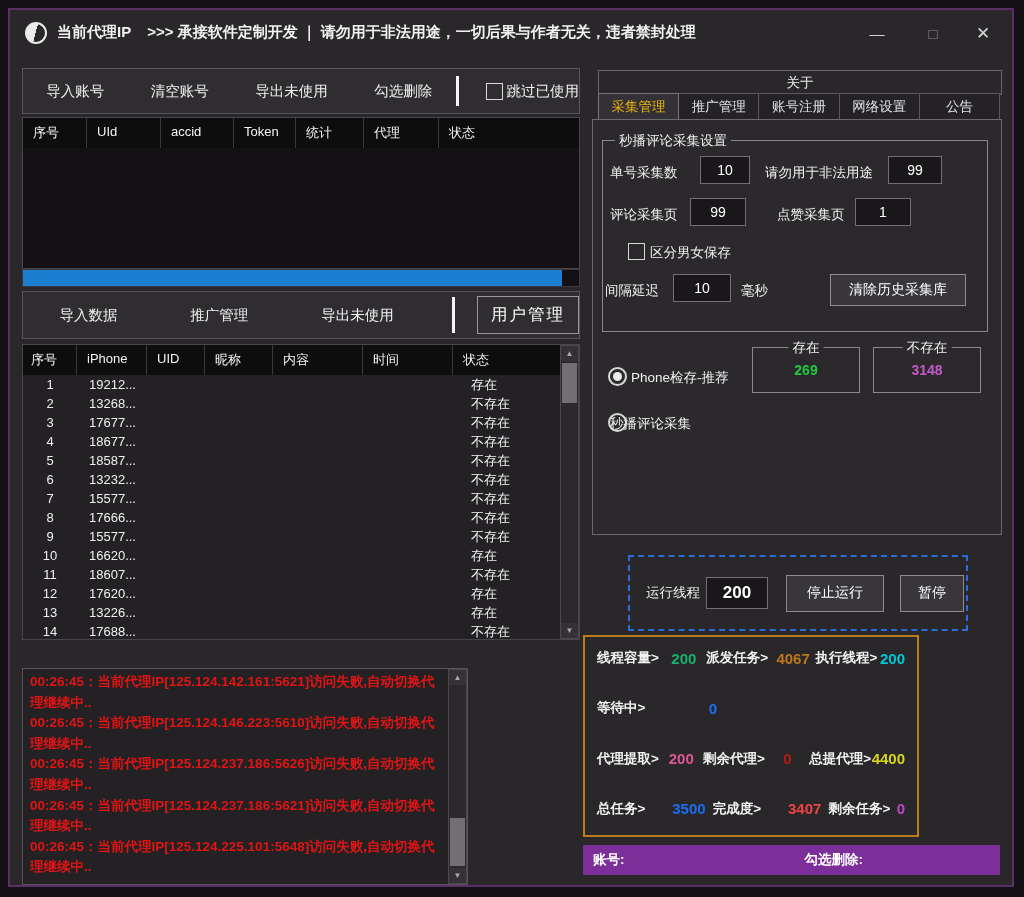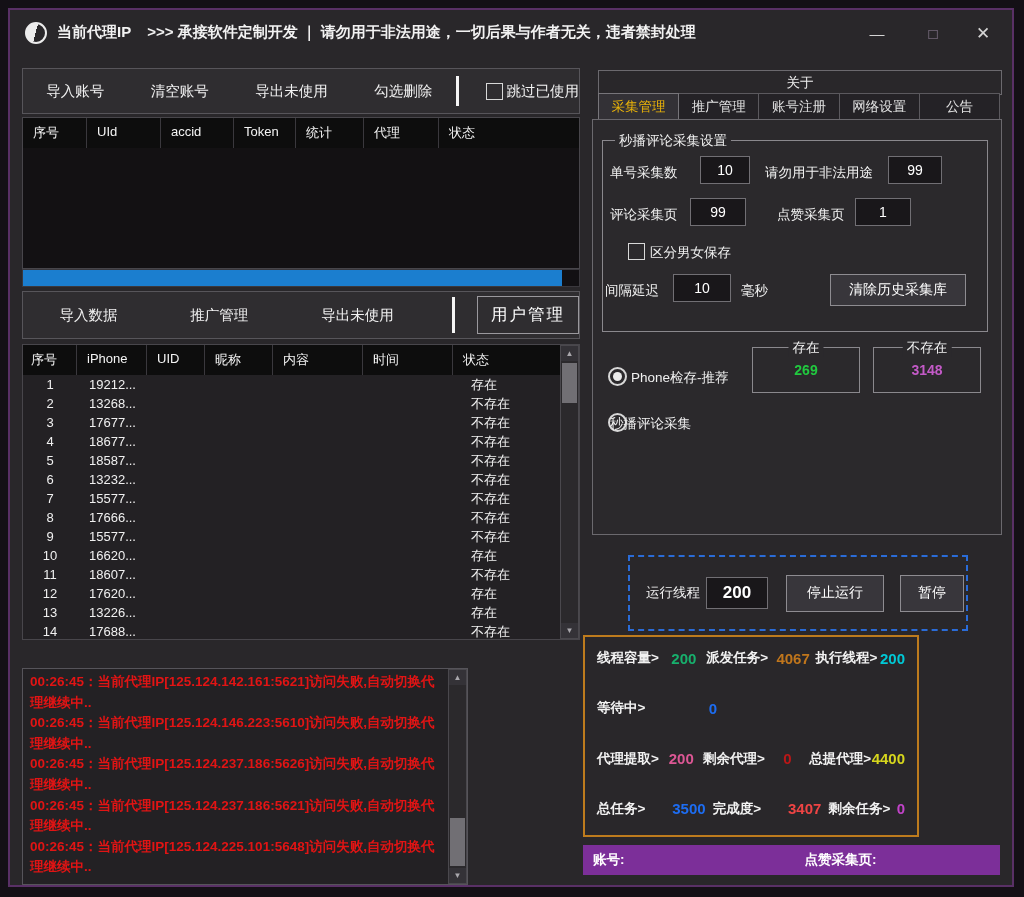--- a/index.html
+++ b/index.html
@@ -373,16 +373,16 @@
       <span class="sv v1" style="color: rgb(29, 109, 242);">3500</span>
       <span class="sl c2">完成度&gt;</span>
       <span class="sv v2" style="color: #ef4444;">3407</span>
       <span class="sl c3">剩余任务&gt;</span>
       <span class="sv v3" style="color: rgb(194, 67, 201);">0</span>
     </div>
   </div>
 
   <div class="footerbar" style="left:573px;top:835px;width:417px;height:30px;">
     <span style="margin-left:10px;">账号:</span>
-    <span style="margin-left:180px;">点赞采集页:</span>
+    <span style="margin-left:180px;">勾选删除:</span>
   </div>
 
 </div>
 
 </body></html>

